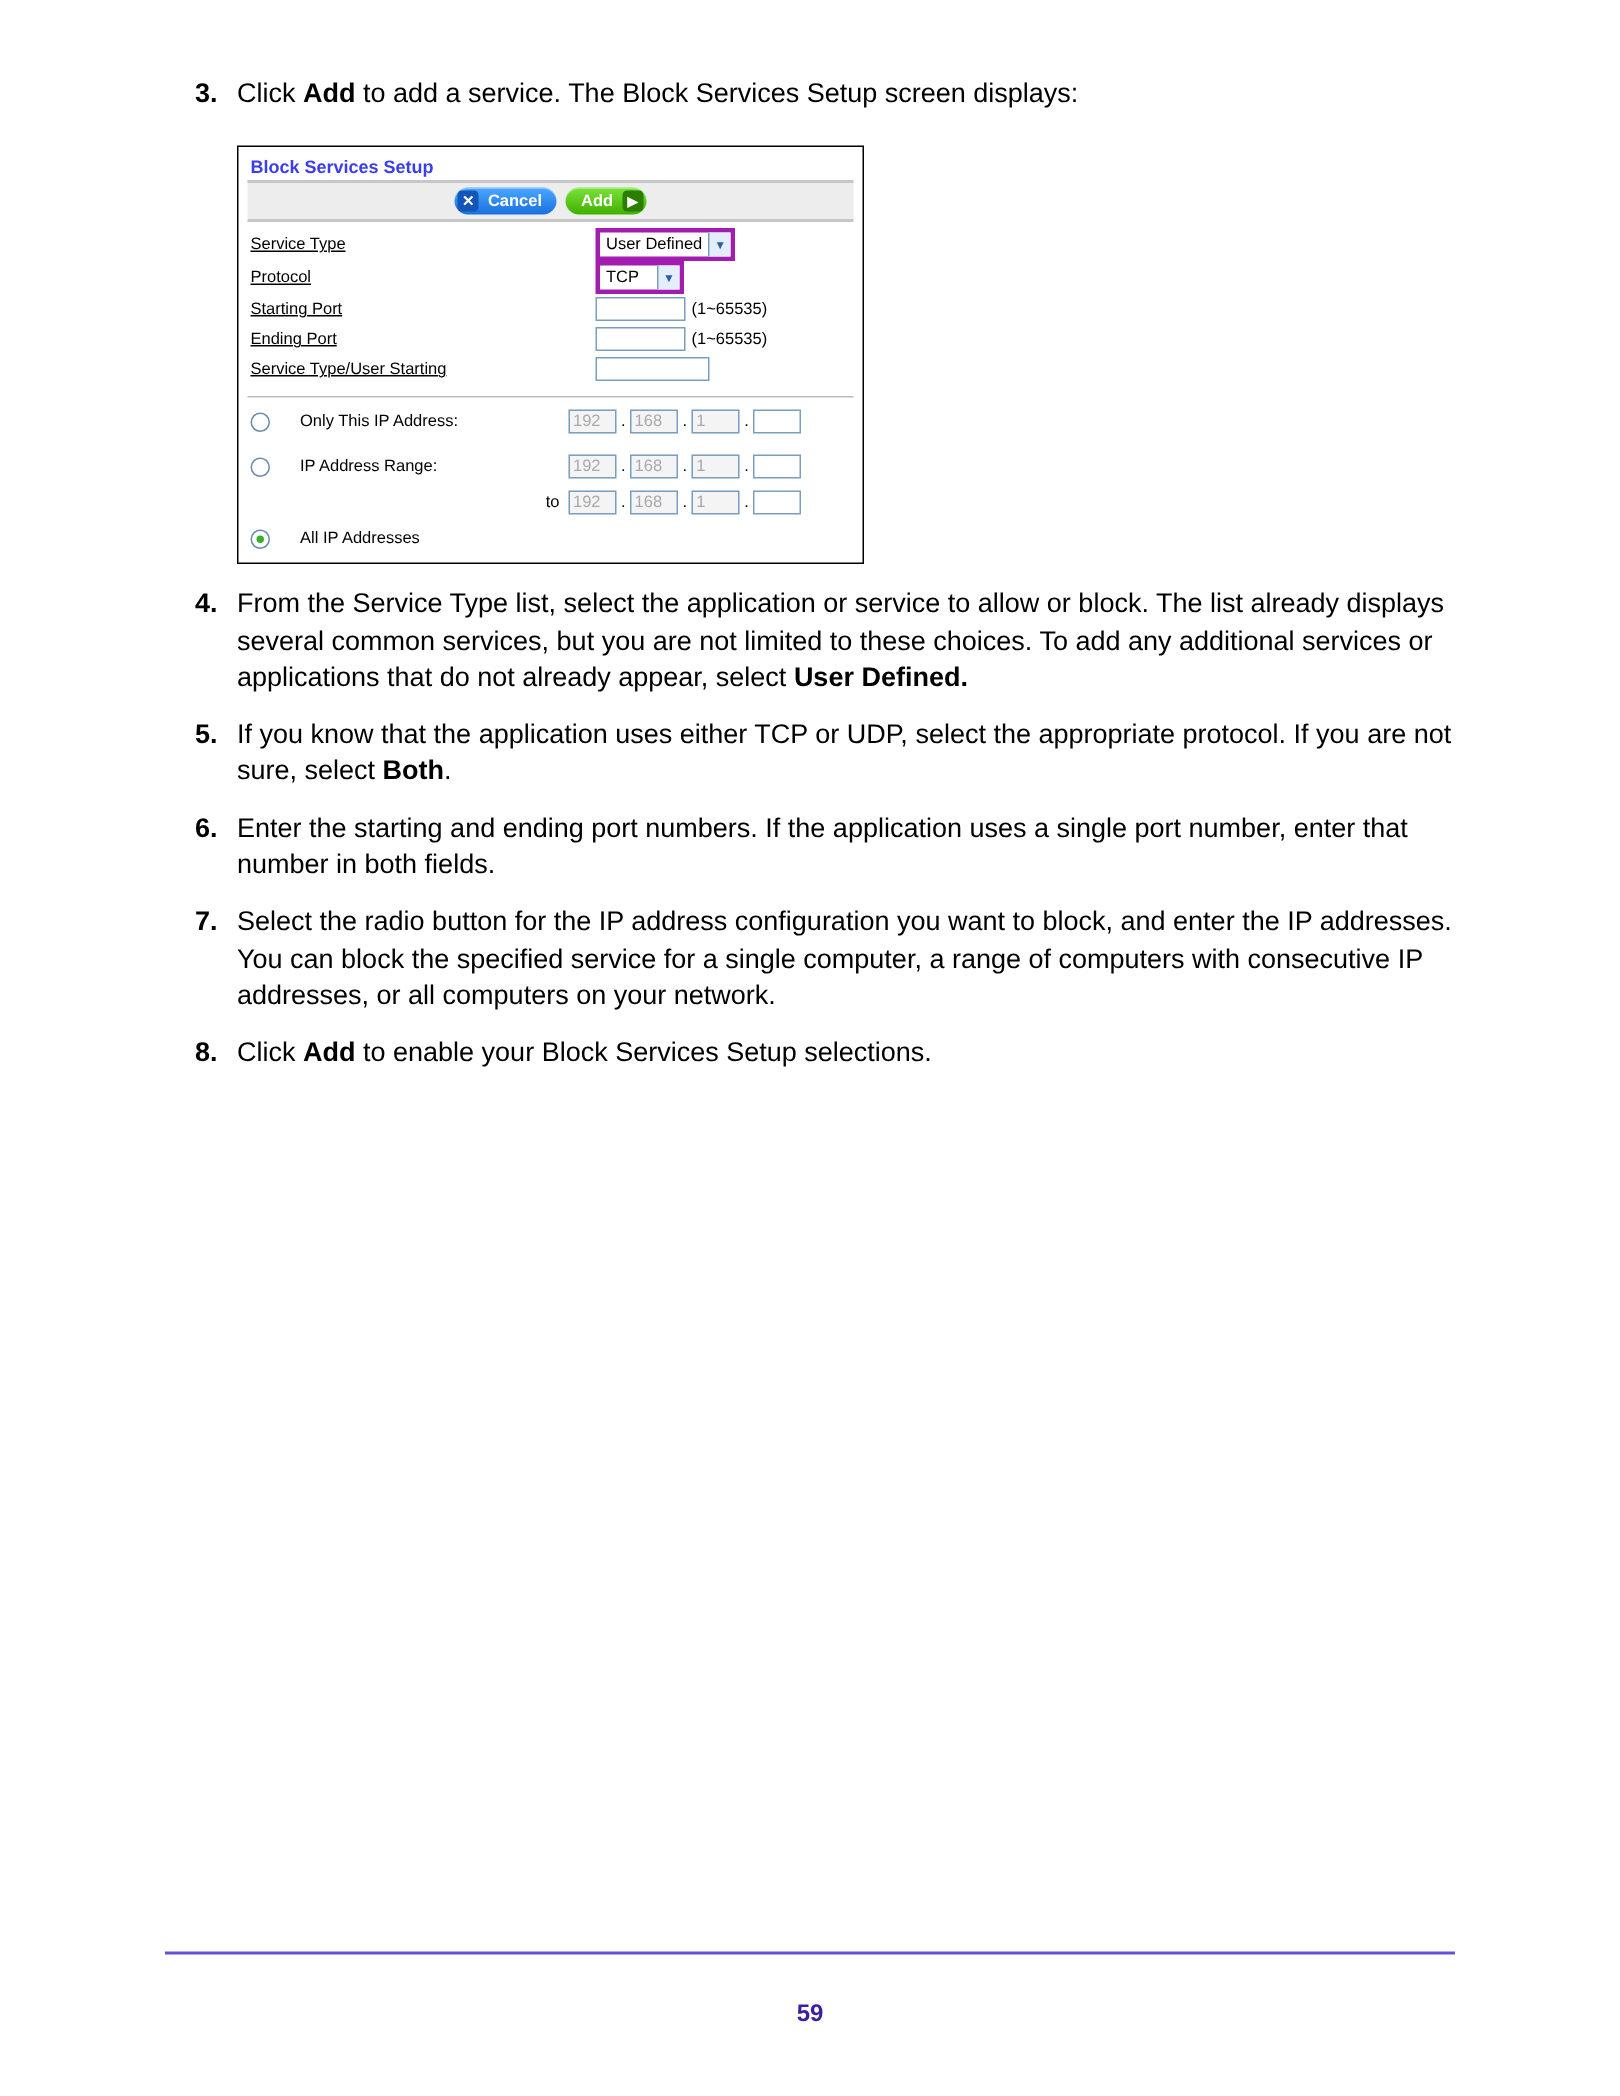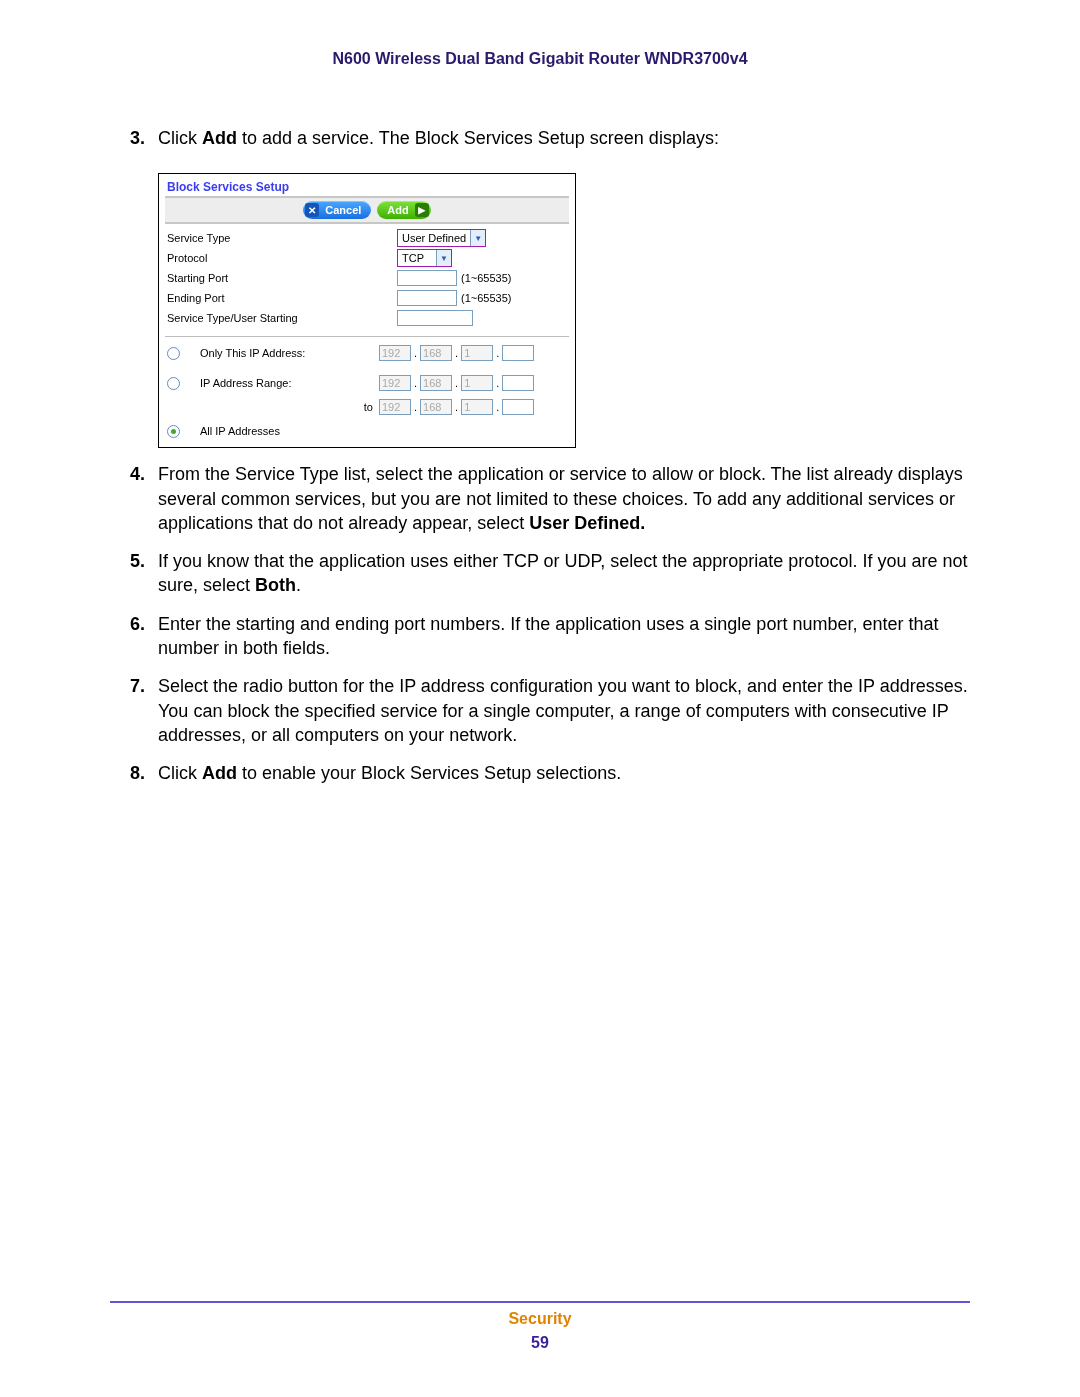--- a/index.html
+++ b/index.html
@@ -113,31 +113,32 @@
   .form-section {
     padding: 0 8px 4px 8px;
   }
   .form-row {
     display: flex;
     align-items: center;
     min-height: 20px;
   }
   .form-row .lbl {
     flex: 0 0 230px;
+    text-decoration: underline;
   }
   .form-row .ctrl {
     flex: 1;
     display: flex;
     align-items: center;
     gap: 4px;
   }
   .sel {
     display: inline-flex;
     align-items: center;
-    border: 1px solid #a21caf;
+    border: 3px solid #a21caf;
     height: 16px;
     background: #fff;
     font-size: 11px;
   }
   .sel .sel-val {
     padding: 0 4px;
     min-width: 58px;
     display: inline-block;
   }
   .sel .chev {
@@ -236,21 +237,20 @@
     color: #3b1fa0;
     font-size: 16px;
     line-height: 1.5;
   }
   .footer .chapter { color: #e08400; }
 </style>
 </head>
 <body>
 
 <div class="page">
-  <div class="doc-header">N600 Wireless Dual Band Gigabit Router WNDR3700v4</div>
 
   <ol class="steps">
     <li>
       <span class="num">3.</span>
       <span class="body">
         <span>Click </span><span class="bold">Add</span><span> to add a service. The Block Services Setup screen displays:</span>
       </span>
     </li>
   </ol>
 
@@ -391,16 +391,15 @@
     <li>
       <span class="num">8.</span>
       <span class="body">
         <span>Click </span><span class="bold">Add</span><span> to enable your Block Services Setup selections.</span>
       </span>
     </li>
   </ol>
 
   <div class="footer-rule"></div>
   <div class="footer">
-    <div class="chapter">Security</div>
     <div>59</div>
   </div>
 </div>
 
 </body></html>

